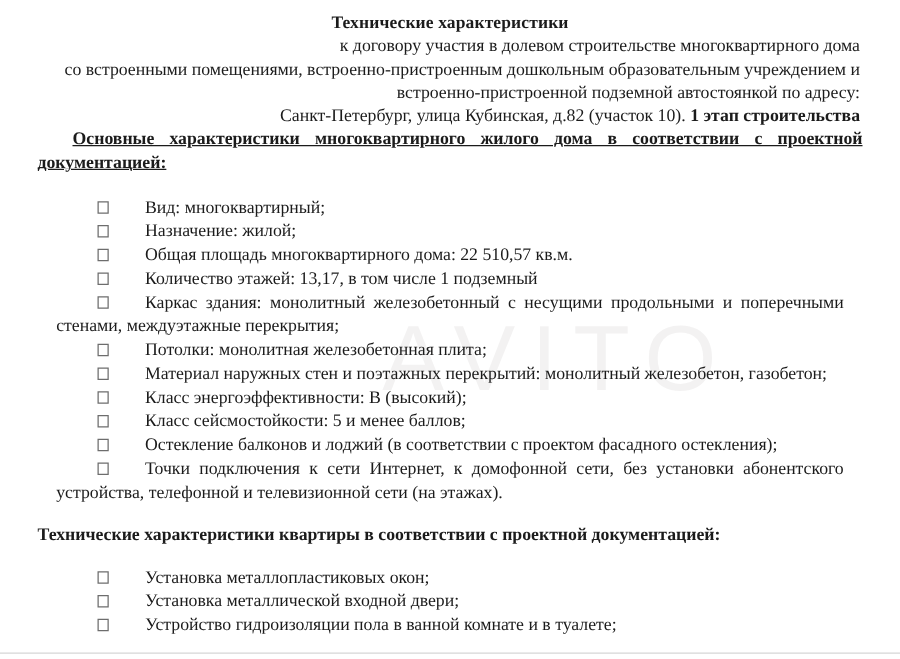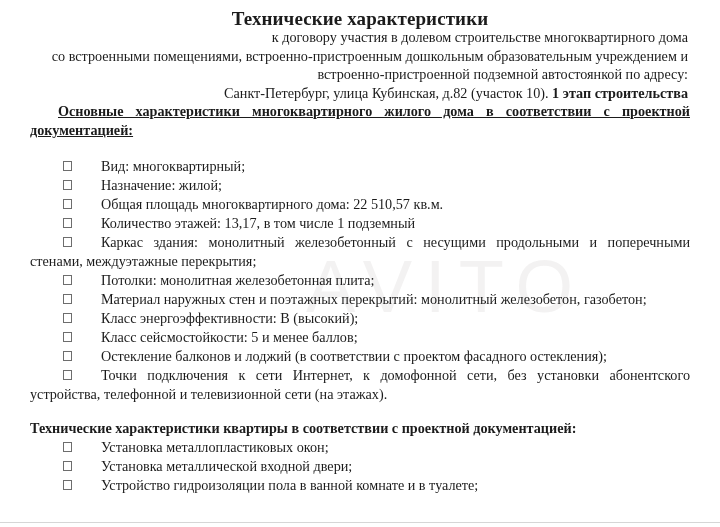--- a/index.html
+++ b/index.html
@@ -49,21 +49,21 @@
   .content {
     position: relative;
     z-index: 2;
     padding: 0 30px 0 30px;
   }
 
   
   .doc-title {
     text-align: center;
     font-weight: 700;
-    font-size: 19px;
+    font-size: 14px;
     line-height: 19px;
     margin: 9px 0 0 0;
     letter-spacing: 0.1px;
   }
   .subtitle-line {
     text-align: right;
     font-size: 14.2px;
     line-height: 18.6px;
     margin: 0;
     padding: 0 2px;
@@ -88,21 +88,21 @@
     margin-top: 0;
     text-decoration: underline;
   }
   .heading-gap-top-2 {
     margin-top: 15px;
   }
 
   
   .bullet-list {
     list-style: none;
-    margin: 0;
+    margin: 15px;
     padding: 0;
   }
   .bullet-list.first-list {
     margin-top: 17px;
   }
   .bullet-list li {
     position: relative;
     font-size: 14.2px;
     line-height: 19px;
     padding-left: 71px;

